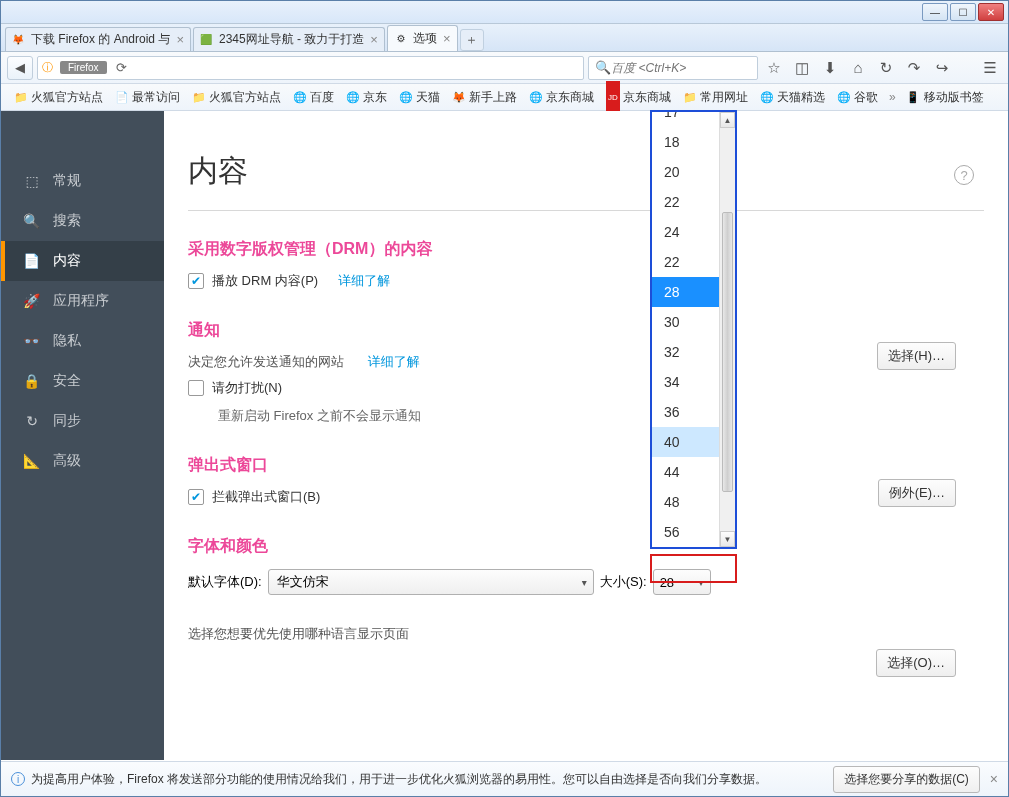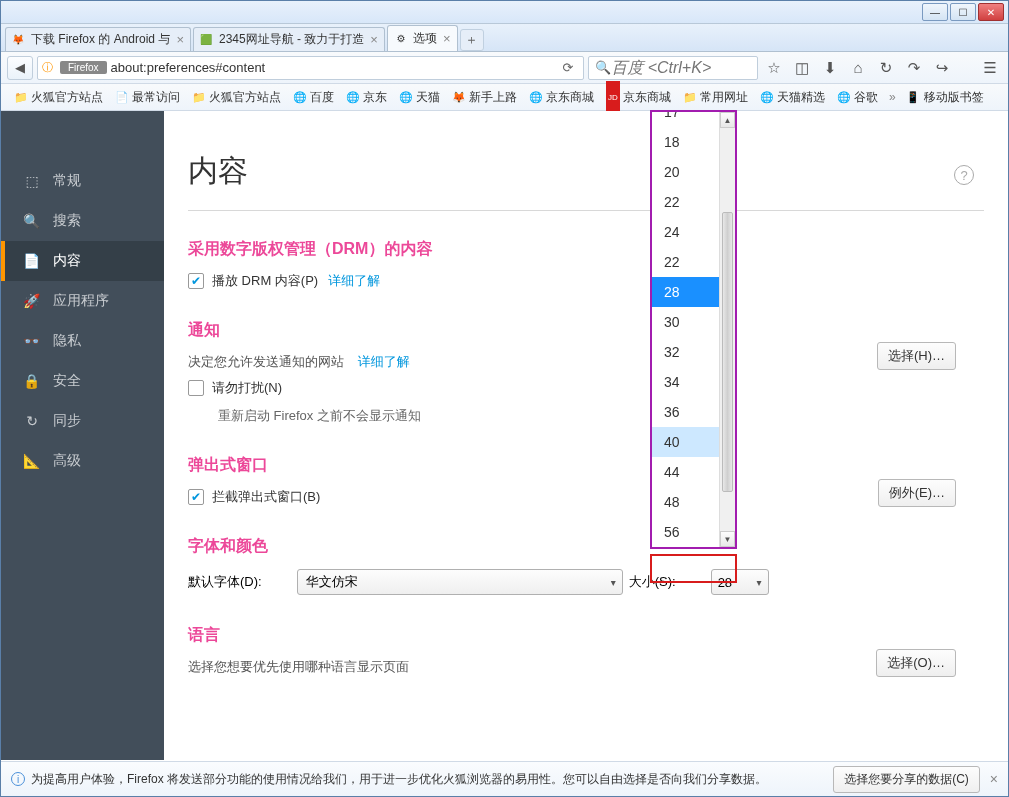--- a/index.html
+++ b/index.html
@@ -15,50 +15,50 @@
 .tab-close { margin-left: 6px; color: #888; font-size: 13px; cursor: pointer; }
 .tab-new { width: 24px; height: 22px; border: 1px solid #c0d0e0; background: #e6eef8; display: flex; align-items: center; justify-content: center; color: #666; border-radius: 3px; cursor: pointer; }
 .navbar { height: 32px; background: linear-gradient(#f8fafc,#eef4fb); display: flex; align-items: center; padding: 0 6px; gap: 4px; border-bottom: 1px solid #d0dae6; }
 .nav-arrow { width: 26px; height: 24px; border: 1px solid #c0cedc; border-radius: 3px; background: linear-gradient(#fcfdff,#eaf2fa); display: flex; align-items: center; justify-content: center; color: #555; cursor: pointer; }
 .addrbar { flex: 1; height: 24px; border: 1px solid #c0cedc; border-radius: 2px; background: #fff; display: flex; align-items: center; padding: 0 4px; }
 .addr-icon { width: 16px; height: 16px; margin-right: 2px; color: #ff9500; font-size: 11px; }
 .fx-label { background: #888; color: #fff; font-size: 10px; padding: 1px 8px; border-radius: 2px; margin-right: 4px; }
 .addr-text { flex: 1; font-size: 13px; color: #333; }
 .addr-btn { width: 22px; height: 20px; display: flex; align-items: center; justify-content: center; color: #666; cursor: pointer; }
 .searchbar { width: 170px; height: 24px; border: 1px solid #c0cedc; border-radius: 2px; background: #fff; display: flex; align-items: center; padding: 0 6px; }
-.searchbar input { border: none; outline: none; flex: 1; font-size: 16px; font-style: italic; color: #999; background: transparent; }
+.searchbar input { border: none; outline: none; flex: 1; font-size: 12px; font-style: italic; color: #999; background: transparent; }
 .tool-icon { width: 24px; height: 24px; display: flex; align-items: center; justify-content: center; color: #555; cursor: pointer; font-size: 15px; }
 .menu-spacer { width: 16px; }
 .bmbar { height: 27px; background: linear-gradient(#f8fafc,#eef4fb); display: flex; align-items: center; padding: 0 8px; gap: 2px; border-bottom: 1px solid #d0dae6; font-size: 12px; }
 .bm { display: flex; align-items: center; padding: 2px 5px; cursor: pointer; color: #333; }
 .bm-icon { width: 14px; height: 14px; margin-right: 3px; display: inline-flex; align-items: center; justify-content: center; font-size: 11px; }
 .bm-chev { margin: 0 4px; color: #888; }
 .content-area { position: absolute; top: 110px; left: 0; right: 0; bottom: 36px; display: flex; }
 .sidebar { width: 163px; background: #424e5a; color: #c8ccd0; padding-top: 50px; }
 .side-item { height: 40px; display: flex; align-items: center; padding-left: 22px; cursor: pointer; font-size: 14px; }
 .side-item.active { background: #343f48; color: #fff; border-left: 4px solid #ff9500; padding-left: 18px; }
 .side-icon { width: 18px; height: 18px; margin-right: 12px; display: inline-flex; align-items: center; justify-content: center; }
 .main { flex: 1; background: #fff; padding: 40px 24px 24px 24px; overflow: auto; position: relative; }
 h1 { font-size: 30px; font-weight: 300; color: #333; margin-bottom: 18px; }
 .hr { border-bottom: 1px solid #d8d8d8; margin-bottom: 28px; }
 .section { margin-bottom: 30px; }
 .sec-title { font-size: 16px; font-weight: 600; color: #ec4899; margin-bottom: 12px; }
 .row { display: flex; align-items: center; margin-bottom: 10px; font-size: 13px; color: #333; }
 .checkbox { width: 16px; height: 16px; border: 1px solid #999; border-radius: 2px; margin-right: 8px; display: inline-flex; align-items: center; justify-content: center; color: #0096dd; font-size: 12px; background: #fff; cursor: pointer; }
-.link { color: #0096dd; cursor: pointer; margin-left: 10px; }
+.link { color: #0096dd; cursor: pointer; margin-left: 20px; }
 .sub-text { color: #555; font-size: 13px; margin-bottom: 8px; }
 .indent { margin-left: 30px; color: #666; font-size: 13px; }
 .btn { border: 1px solid #b8b8b8; background: linear-gradient(#fdfdfd,#efefef); padding: 4px 10px; border-radius: 3px; font-size: 13px; cursor: pointer; color: #333; }
 .btn-col { position: absolute; right: 28px; display: flex; flex-direction: column; gap: 8px; margin-left: 24px; }
 .help-icon { position: absolute; top: 54px; right: 34px; width: 20px; height: 20px; border: 1.5px solid #aaa; border-radius: 50%; display: flex; align-items: center; justify-content: center; color: #aaa; font-size: 13px; cursor: pointer; }
 .font-row { display: flex; align-items: center; gap: 6px; font-size: 13px; }
-.select { border: 1px solid #b0b0b0; background: linear-gradient(#fdfdfd,#efefef); height: 26px; border-radius: 3px; display: flex; align-items: center; padding: 0 22px 0 8px; position: relative; cursor: pointer; font-size: 13px; margin-left: 29px; }
+.select { border: 1px solid #b0b0b0; background: linear-gradient(#fdfdfd,#efefef); height: 26px; border-radius: 3px; display: flex; align-items: center; padding: 0 22px 0 8px; position: relative; cursor: pointer; font-size: 13px; }
 .select::after { content: "▾"; position: absolute; right: 6px; color: #555; font-size: 10px; }
 .size-select { width: 58px; justify-content: flex-start; padding-left: 6px; }
-.dropdown-overlay { position: absolute; border: 2px solid #a21caf; background: #fff; width: 87px; z-index: 100; }
+.dropdown-overlay { position: absolute; border: 2px solid #1d4ed8; background: #fff; width: 87px; z-index: 100; }
 .dd-list { position: relative; height: 435px; overflow: hidden; }
 .dd-item { height: 30px; display: flex; align-items: center; padding-left: 12px; font-size: 14px; color: #333; cursor: pointer; }
 .dd-item.selected { background: #1a90ff; color: #fff; }
 .dd-item.hover { background: #cde8ff; }
 .dd-scroll { position: absolute; right: 0; top: 0; bottom: 0; width: 16px; background: #f0f0f0; border-left: 1px solid #ddd; }
 .dd-scroll-btn { height: 16px; background: linear-gradient(#fdfdfd,#e8e8e8); border: 1px solid #ccc; display: flex; align-items: center; justify-content: center; font-size: 8px; color: #555; cursor: pointer; }
 .dd-thumb { position: absolute; left: 2px; right: 2px; top: 100px; height: 280px; background: linear-gradient(90deg,#e8e8e8,#cfcfcf,#e8e8e8); border: 1px solid #bbb; border-radius: 2px; cursor: pointer; }
 .size-select-highlight { position: absolute; border: 2px solid #d81c1c; pointer-events: none; }
 .footer { position: absolute; bottom: 0; left: 0; right: 0; height: 35px; border-top: 1px solid #d0dae6; background: linear-gradient(#fafcfe,#eef4fb); display: flex; align-items: center; padding: 0 10px; font-size: 12px; color: #333; }
 .info-icon { width: 14px; height: 14px; border: 1px solid #4a90d9; border-radius: 50%; color: #4a90d9; display: inline-flex; align-items: center; justify-content: center; font-size: 10px; margin-right: 6px; }
@@ -92,21 +92,20 @@
       <span class="tab-close">×</span>
     </div>
     <div class="tab-new">＋</div>
   </div>
 
   <div class="navbar">
     <div class="nav-arrow">◀</div>
     <div class="addrbar">
       <span class="addr-icon">ⓘ</span>
       <span class="fx-label">Firefox</span>
-      <span class="addr-text">about:preferences#content</span>
       <span class="addr-btn">⟳</span>
     </div>
     <div class="searchbar">
       <span>🔍</span>
       <input placeholder="百度 &lt;Ctrl+K&gt;" style="">
     </div>
     <div class="tool-icon">☆</div>
     <div class="tool-icon">◫</div>
     <div class="tool-icon">⬇</div>
     <div class="tool-icon">⌂</div>
@@ -258,21 +257,20 @@
             <span>华文仿宋</span>
           </div>
           <span>大小(S):</span>
           <div class="select size-select">
             <span>28</span>
           </div>
         </div>
       </div>
 
       <div class="section" style="position:relative;">
-        <div class="sec-title">语言</div>
         <div class="sub-text">选择您想要优先使用哪种语言显示页面</div>
         <div class="btn-col" style="top:24px;align-items:center;">
           <button class="btn">选择(O)…</button>
         </div>
       </div>
     </div>
   </div>
 
   <div class="dropdown-overlay" style="left:649px; top:109px;">
     <div class="dd-list" id="dd-list" style="height: 435px;">

